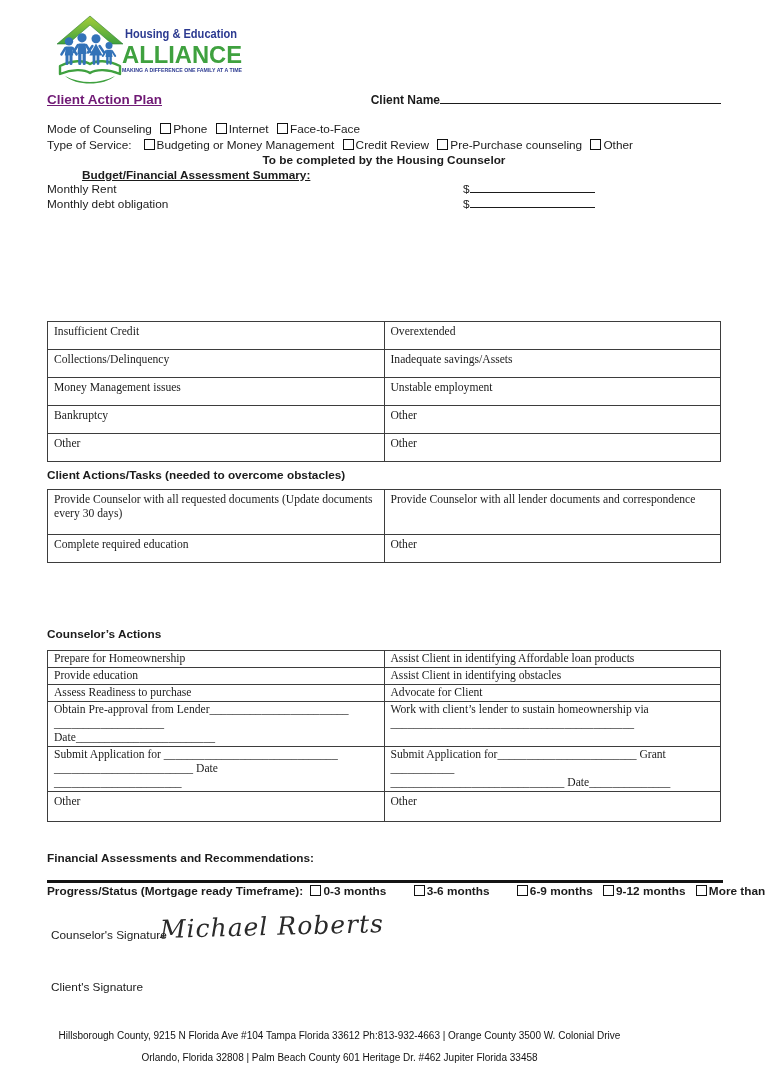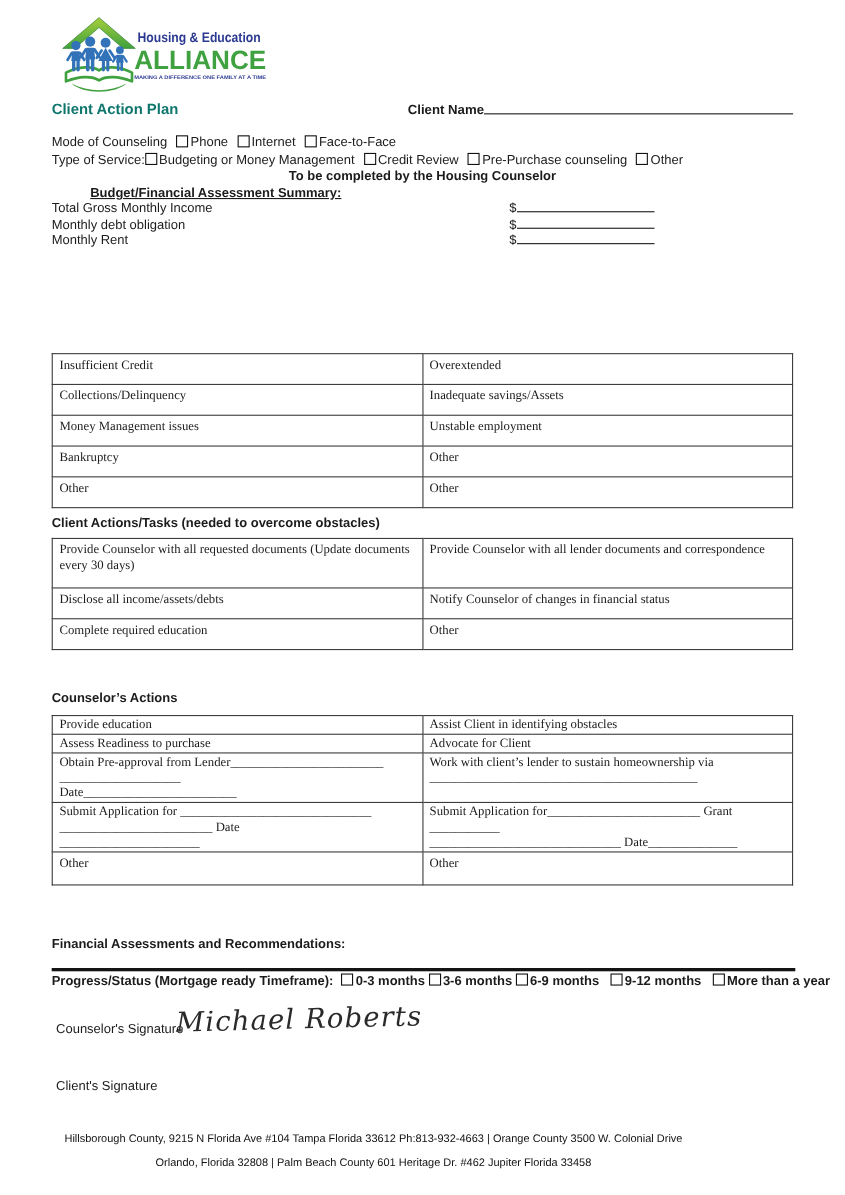--- a/index.html
+++ b/index.html
@@ -5,30 +5,30 @@
   html,body{margin:0;padding:0;background:#ffffff;}
   .page{
     position:relative;width:768px;height:1086px;background:#ffffff;
     font-family:"Liberation Sans","DejaVu Sans",sans-serif;
     font-size:11.8px;color:#1b1b1b;overflow:hidden;
   }
   
   .logo{position:absolute;left:55px;top:13px;}
   
   .title-row{position:absolute;left:47px;top:92px;width:674px;display:flex;justify-content:space-between;align-items:flex-end;}
-  .doc-title{font-weight:700;font-size:13.5px;color:#0f766e;}
+  .doc-title{font-weight:700;font-size:13.5px;color:#701a75;text-decoration:underline;}
   .client-name-wrap{font-weight:700;font-size:12px;white-space:nowrap;}
   .fill-line{display:inline-block;border-bottom:1.2px solid #1b1b1b;height:3px;vertical-align:baseline;}
   .w281{width:281px;}
   .w125{width:125px;}
   
   .intake{position:absolute;left:47px;top:122px;width:674px;line-height:15.5px;}
   .cb{display:inline-block;width:9px;height:9px;border:1.3px solid #111;vertical-align:-1px;margin-right:2px;}
   .opt{margin-left:5px;white-space:nowrap;}
-  .opt-tight{margin-left:0;white-space:nowrap;}
+  .opt-tight{margin-left:12px;white-space:nowrap;}
   .center-note{text-align:center;font-weight:700;}
   
   .budget{position:absolute;left:47px;top:168px;width:674px;line-height:14.3px;}
   .budget-heading{font-weight:700;text-decoration:underline;padding-left:35px;}
   .brow{white-space:nowrap;}
   .blabel{display:inline-block;width:416px;}
   
   .form-table{position:absolute;left:47px;border-collapse:collapse;table-layout:fixed;width:674px;font-family:Liberation Serif, serif;}
   .form-table td{border:1px solid #3d3d3d;vertical-align:top;padding:3px 6px;font-size:11.6px;line-height:14px;}
   .t1{top:321px;}
@@ -41,21 +41,21 @@
   .t3 tr.big td{height:41px;padding:1px 6px;}
   .t3 tr.med td{height:23px;}
   td.pre{white-space:pre-line;}
   .sec-heading{position:absolute;left:47px;font-weight:700;}
   .h-client-actions{top:468px;}
   .h-counselor{top:627px;}
   
   .fin{position:absolute;left:47px;top:851px;width:676px;border-bottom:3px solid #141414;padding-bottom:15px;font-weight:700;}
   
   .progress{position:absolute;left:47px;top:884px;width:710px;font-weight:700;white-space:nowrap;}
-  .gap-lg{white-space:nowrap;}
+  .gap-lg{margin-left:24px;white-space:nowrap;}
   .gap-sm{margin-left:7px;white-space:nowrap;}
   .gap-xs{margin-left:4px;white-space:nowrap;}
   
   .sig-label1{position:absolute;left:51px;top:928px;font-size:11.8px;}
   .sig-name{position:absolute;left:160px;top:912px;font-family:"DejaVu Serif","Liberation Serif",serif;font-style:italic;font-size:25px;color:#2a2a2a;letter-spacing:1px;transform:rotate(-1.5deg);}
   .sig-label2{position:absolute;left:51px;top:980px;font-size:11.8px;}
   
   .footer{position:absolute;left:0;top:1025px;width:679px;text-align:center;font-size:10px;line-height:22px;color:#111;}
 </style>
 </head>
@@ -125,27 +125,24 @@
       <span class="opt"><span class="cb"></span><span>Credit Review</span></span>
       <span class="opt"><span class="cb"></span><span>Pre-Purchase counseling</span></span>
       <span class="opt"><span class="cb"></span><span>Other</span></span>
     </div>
     <div class="center-note">To be completed by the Housing Counselor</div>
   </div>
 
   <div class="budget">
     <div class="budget-heading">Budget/Financial Assessment Summary:</div>
     <div class="brow">
-      <span class="blabel">Total Gross Monthly Income</span><span>$</span><span class="fill-line w125"></span>
+      <span class="blabel">Monthly Rent</span><span>$</span><span class="fill-line w125"></span>
     </div>
     <div class="brow">
       <span class="blabel">Monthly debt obligation</span><span>$</span><span class="fill-line w125"></span>
-    </div>
-    <div class="brow">
-      <span class="blabel">Monthly Rent</span><span>$</span><span class="fill-line w125"></span>
     </div>
   </div>
 
   <table class="form-table t1">
     <tbody>
       <tr>
         <td>Insufficient Credit</td>
         <td>Overextended</td>
       </tr>
       <tr>
@@ -168,33 +165,33 @@
   </table>
 
   <div class="sec-heading h-client-actions">Client Actions/Tasks (needed to overcome obstacles)</div>
   <table class="form-table t2">
     <tbody>
       <tr class="tall">
         <td>Provide Counselor with all requested documents (Update documents every 30 days)</td>
         <td>Provide Counselor with all lender documents and correspondence</td>
       </tr>
       <tr class="std">
-        <td>Disclose all income/assets/debts</td>
-        <td>Notify Counselor of changes in financial status</td>
-      </tr>
-      <tr class="std">
         <td>Complete required education</td>
         <td>Other</td>
       </tr>
     </tbody>
   </table>
 
   <div class="sec-heading h-counselor">Counselor’s Actions</div>
   <table class="form-table t3">
     <tbody>
+      <tr class="compact">
+        <td>Prepare for Homeownership</td>
+        <td>Assist Client in identifying Affordable loan products</td>
+      </tr>
       <tr class="compact">
         <td>Provide education</td>
         <td>Assist Client in identifying obstacles</td>
       </tr>
       <tr class="compact">
         <td>Assess Readiness to purchase</td>
         <td>Advocate for Client</td>
       </tr>
       <tr class="big">
         <td class="pre">Obtain Pre-approval from Lender________________________

